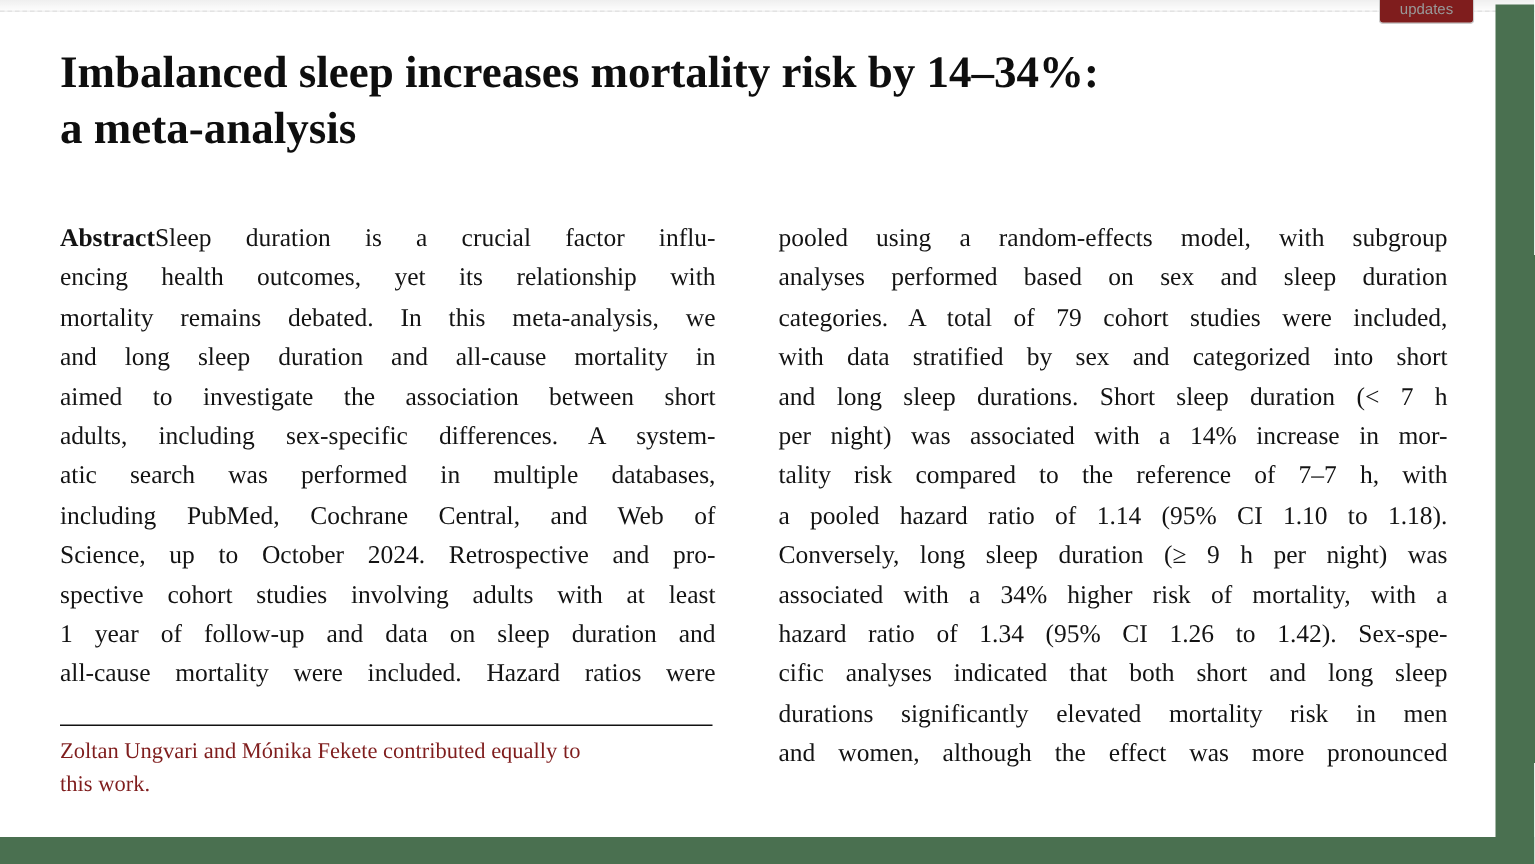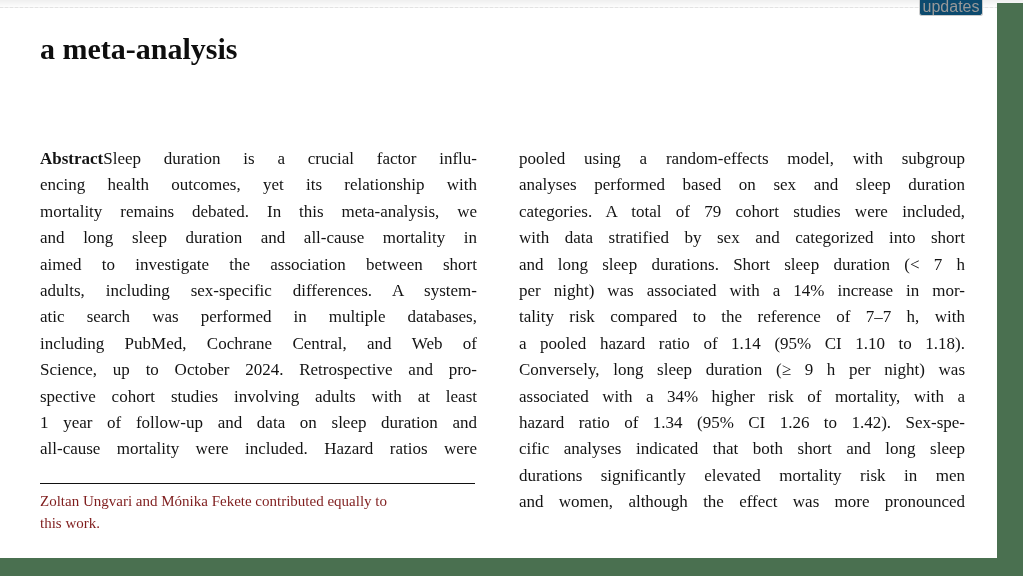--- a/index.html
+++ b/index.html
@@ -24,26 +24,26 @@
     background: linear-gradient(#efefef, #fdfdfd);
     border-bottom: 1px dashed #e3e3e3;
   }
   
   .updates-badge {
     position: absolute;
     top: 0;
     right: 40px;
     width: 62px;
     height: 15px;
-    background: #0c4a6e;
+    background: #7f1d1d;
     border: 1px solid #cccccc;
     border-top: none;
     border-radius: 0 0 3px 3px;
     font-family: "Liberation Sans", "DejaVu Sans", sans-serif;
-    font-size: 16px;
+    font-size: 10px;
     color: #999999;
     display: flex;
     align-items: flex-start;
     justify-content: center;
     line-height: 13px;
     cursor: pointer;
   }
   
   .green-bar-right {
     position: absolute;
@@ -112,20 +112,21 @@
 <div class="page">
 
   <div class="top-edge"></div>
 
   <div class="updates-badge">updates</div>
 
   <div class="green-bar-right" style="background: rgb(74, 112, 80);"></div>
   <div class="green-bar-bottom" style="background: rgb(74, 112, 80);"></div>
 
   <h1 class="title">
+    <span class="title-line">Imbalanced sleep increases mortality risk by 14–34%:</span>
     <span class="title-line">a meta-analysis</span>
   </h1>
 
   <div class="col left">
     <div class="line"><span class="abs-label">Abstract</span><span>Sleep duration is a crucial factor influ-</span></div>
     <div class="line">encing health outcomes, yet its relationship with</div>
     <div class="line">mortality remains debated. In this meta-analysis, we</div>
     <div class="line">and long sleep duration and all-cause mortality in</div>
     <div class="line">aimed to investigate the association between short</div>
     <div class="line">adults, including sex-specific differences. A system-</div>

